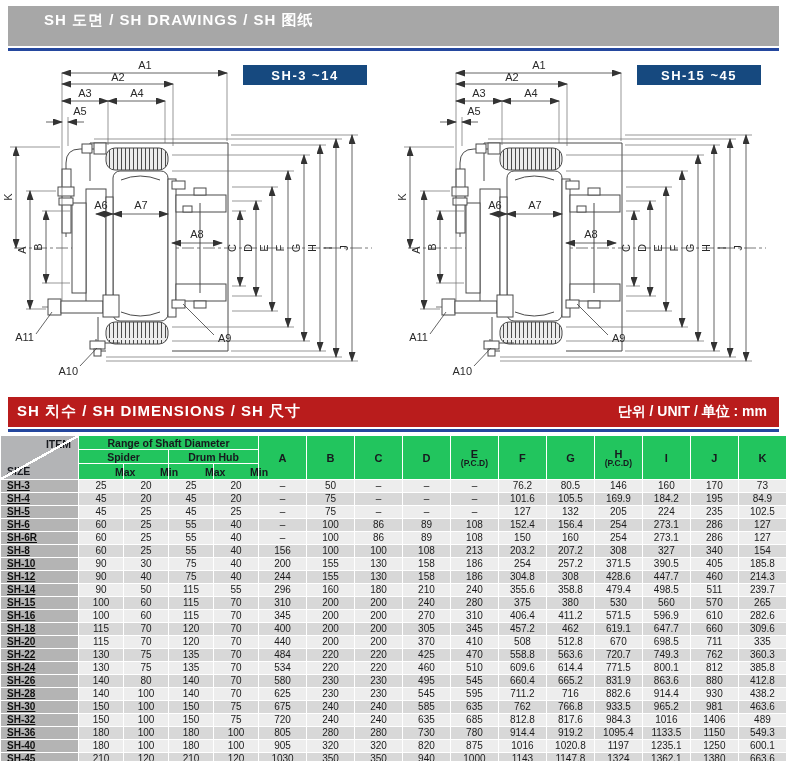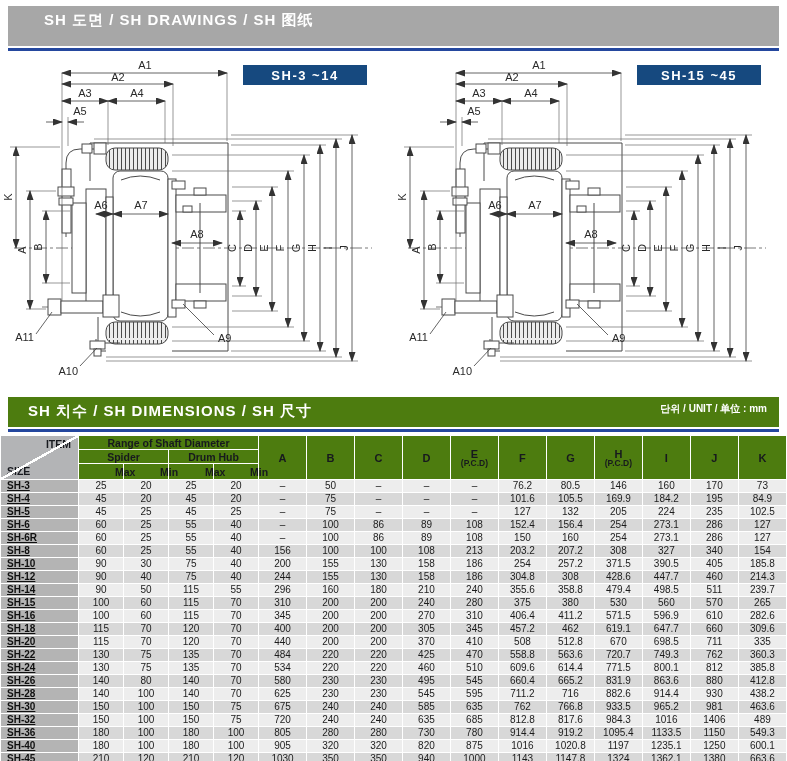--- a/index.html
+++ b/index.html
@@ -5,28 +5,28 @@
   html,body{margin:0;padding:0;background:#fff;}
   body{width:787px;height:761px;font-family:"Liberation Sans",sans-serif;overflow:hidden;}
 
   .titlebar{margin:6px 8px 0;background:#a7a7a7;color:#fff;font-weight:bold;
     font-size:15px;letter-spacing:1px;padding:5px 10px 16px 36px;}
   .blueline{height:3px;background:#24479e;margin:2px 8px 0;}
 
   .drawings{display:flex;height:342px;background:#fff;}
   .drawing-slot{width:50%;height:342px;position:relative;}
 
-  .dimsbar{margin:4px 8px 0;background:#4d7c0f;color:#fff;display:flex;
-    justify-content:space-between;align-items:flex-start;
-    font-weight:bold;font-size:15px;letter-spacing:1px;padding:5px 12px 6px 20px;}
-  .dimsbar .unit{font-size:10px;letter-spacing:0;}
+  .dimsbar{margin:4px 8px 0;background:#b91c1c;color:#fff;display:flex;
+    justify-content:space-between;align-items:flex-end;
+    font-weight:bold;font-size:15px;letter-spacing:1px;padding:5px 12px 6px 9px;}
+  .dimsbar .unit{font-size:14px;letter-spacing:0;}
 
   table{width:787px;border-collapse:collapse;table-layout:fixed;margin-top:3px;}
   th,td{border:1px solid #fff;text-align:center;padding:0;}
-  thead th{background:#4d7c0f;color:#17191e;font-weight:bold;font-size:10.5px;line-height:12px;}
+  thead th{background:#22c55e;color:#17191e;font-weight:bold;font-size:10.5px;line-height:12px;}
   thead tr.h1 th{height:13px;}
   thead tr.h2 th{height:13px;}
   thead tr.h3 th{height:15px;padding-left:36px;}
   th.colletter{font-size:11px;}
   th.colletter .sub{display:block;font-size:8.5px;font-weight:bold;line-height:9px;margin-top:-1px;}
 
   th.diag{position:relative;background:#b3b4b6;}
   th.diag::after{content:"";position:absolute;inset:0;
     background:linear-gradient(to bottom right,transparent calc(50% - 1.2px),
       #fff calc(50% - 1.2px),#fff calc(50% + 1.2px),transparent calc(50% + 1.2px));}

